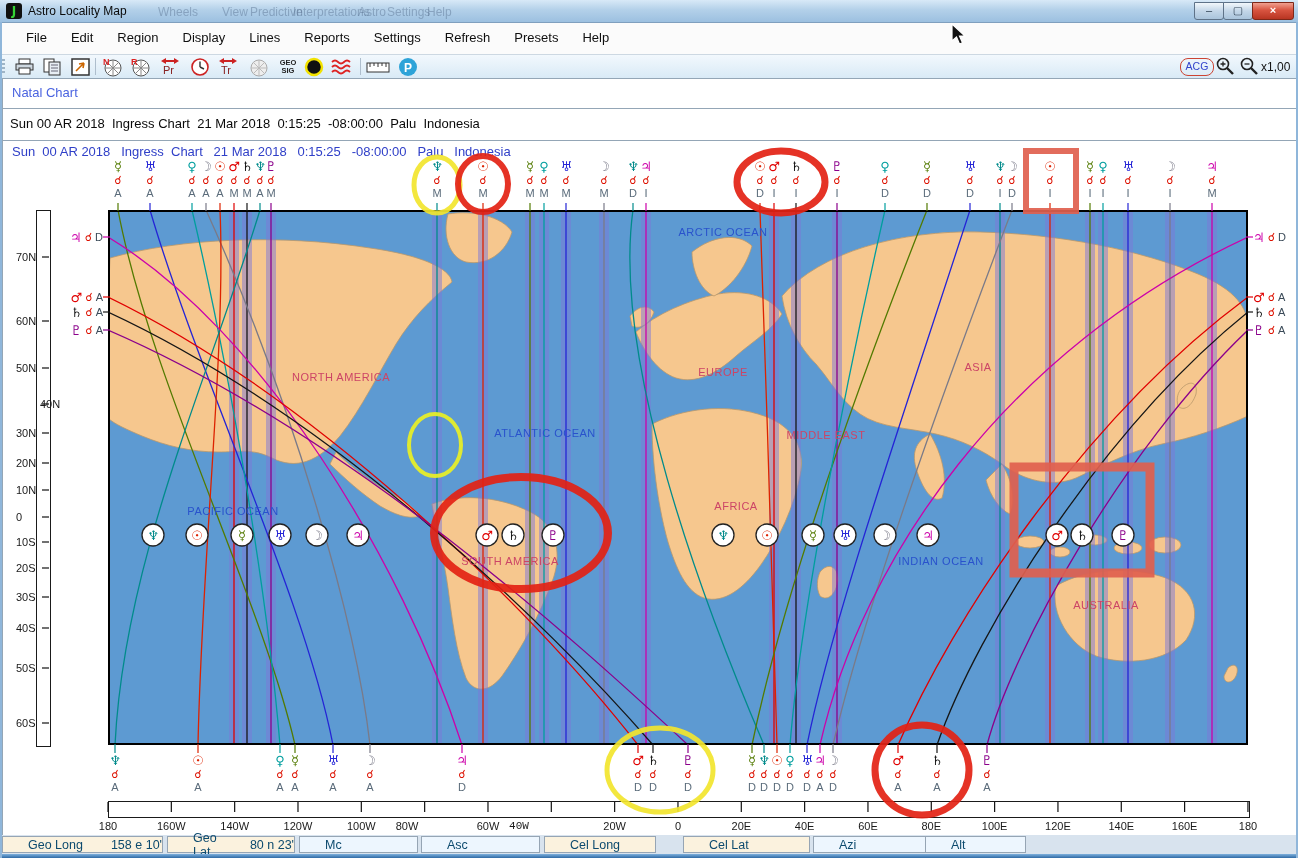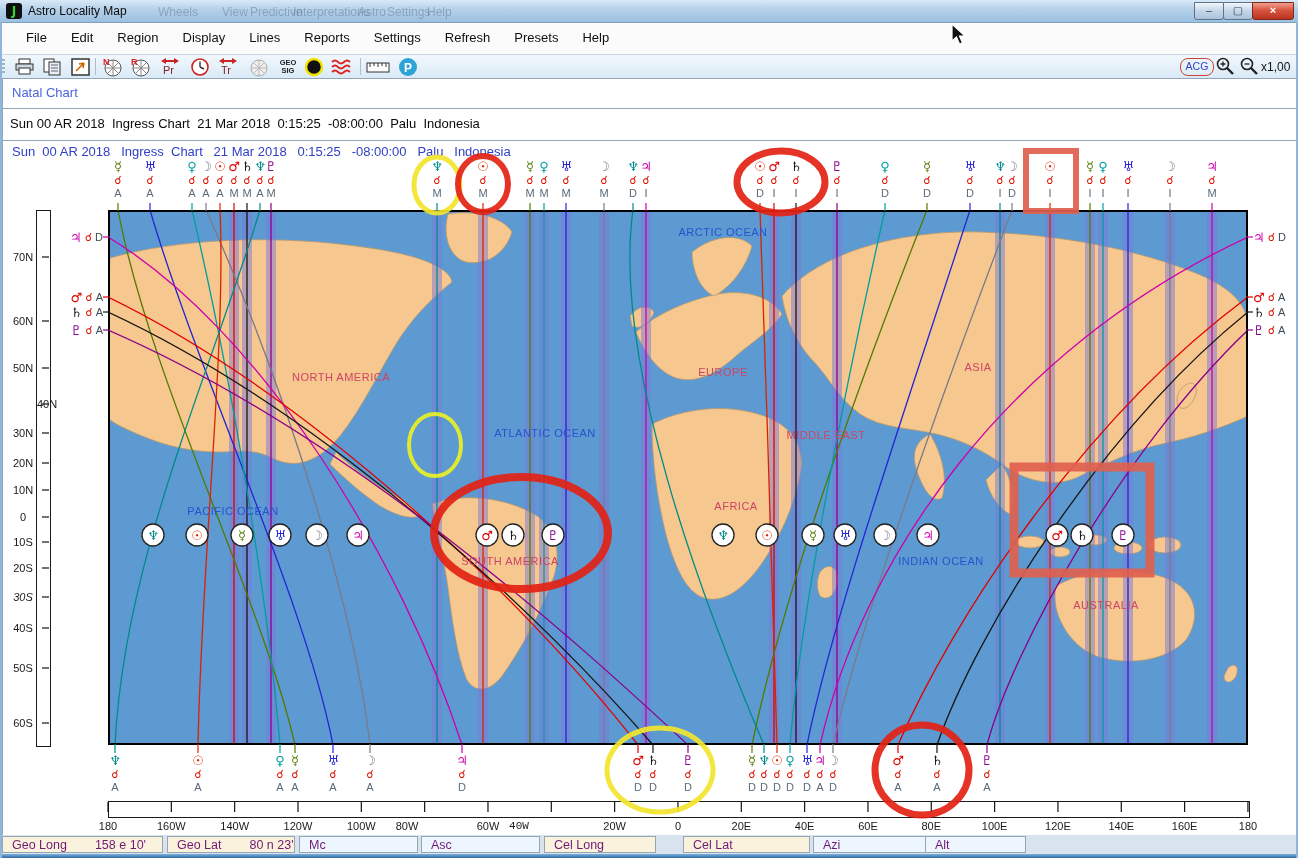--- a/index.html
+++ b/index.html
@@ -40,28 +40,28 @@
   
   .stack{position:absolute;width:16px;text-align:center;line-height:1}
   .stack .g{display:block;font-family:"DejaVu Sans",sans-serif;font-size:13px;font-weight:bold;height:15px}
   .stack .c{display:block;font-family:"DejaVu Sans",sans-serif;font-size:11px;height:13px}
   .stack .a{display:block;font-size:11px;height:12px;color:#5a6b7a}
   .mstack{position:absolute;height:16px;display:flex;align-items:center;gap:3px;line-height:1}
   .mstack .g{font-family:"DejaVu Sans",sans-serif;font-size:13px;font-weight:bold}
   .mstack .c{font-family:"DejaVu Sans",sans-serif;font-size:11px}
   .mstack .a{font-size:11px;color:#3a4a58}
   
-  .lat{position:absolute;left:8px;width:30px;text-align:center;font-size:11px;color:#1a1a1a}
+  .lat{position:absolute;left:16px;width:30px;text-align:left;font-size:11px;color:#1a1a1a}
   .lon{position:absolute;top:820px;font-size:11px;color:#1a1a1a;transform:translateX(-50%)}
   #lat-ruler{left:36px;top:210px;width:13px;height:535px;background:#fff;border:1px solid #1a1a1a}
   #lon-ruler{left:108px;top:801px;width:1140px;height:15px;background:#fff;border:1px solid #1a1a1a}
   
   #statusbar-bg{left:0;top:835px;width:1298px;height:19px;background:#d8e3ee}
-  .sf{position:absolute;top:836px;height:17px;border:1px solid #96a5b4;font-size:12.5px;color:#701a75;
-    display:flex;align-items:center;padding-left:9px;box-sizing:border-box;background:#fbf2de}
+  .sf{position:absolute;top:836px;height:17px;border:1px solid #96a5b4;font-size:12.5px;color:#0c4a6e;
+    display:flex;align-items:center;padding-left:25px;box-sizing:border-box;background:#fbf2de}
   .sf.blue{background:#edf6fe}
   .sf .val{margin-left:28px;white-space:pre}
   #frame-bottom{left:0;top:854px;width:1298px;height:4px;background:linear-gradient(#7db0dd,#2f6aa5)}
   .frame-side{top:22px;width:2px;height:836px;background:#8fb6da}
   svg{display:block}
   #overlay-svg{left:0;top:0;pointer-events:none}
 </style>
 </head>
 <body>
 
@@ -353,21 +353,21 @@
     <div class="lat" style="top: 251px;">70N</div>
     <div class="lat" style="top: 315px;">60N</div>
     <div class="lat" style="top: 362px;">50N</div>
     <div class="lat" style="top: 398px; margin-left: 24px;">40N</div>
     <div class="lat" style="top: 427px;">30N</div>
     <div class="lat" style="top: 457px;">20N</div>
     <div class="lat" style="top: 484px;">10N</div>
     <div class="lat" style="top: 511px;">0</div>
     <div class="lat" style="top: 536px;">10S</div>
     <div class="lat" style="top: 562px;">20S</div>
-    <div class="lat" style="top: 591px; font-style: italic;">30S</div>
+    <div class="lat" style="top: 591px;">30S</div>
     <div class="lat" style="top: 622px;">40S</div>
     <div class="lat" style="top: 662px;">50S</div>
     <div class="lat" style="top: 717px;">60S</div>
   </div>
 <div id="lon-labels">
     <div class="lon" style="left: 108px;">180</div>
     <div class="lon" style="left: 171.33px;">160W</div>
     <div class="lon" style="left: 234.66px;">140W</div>
     <div class="lon" style="left: 297.99px;">120W</div>
     <div class="lon" style="left: 361.32px;">100W</div>

